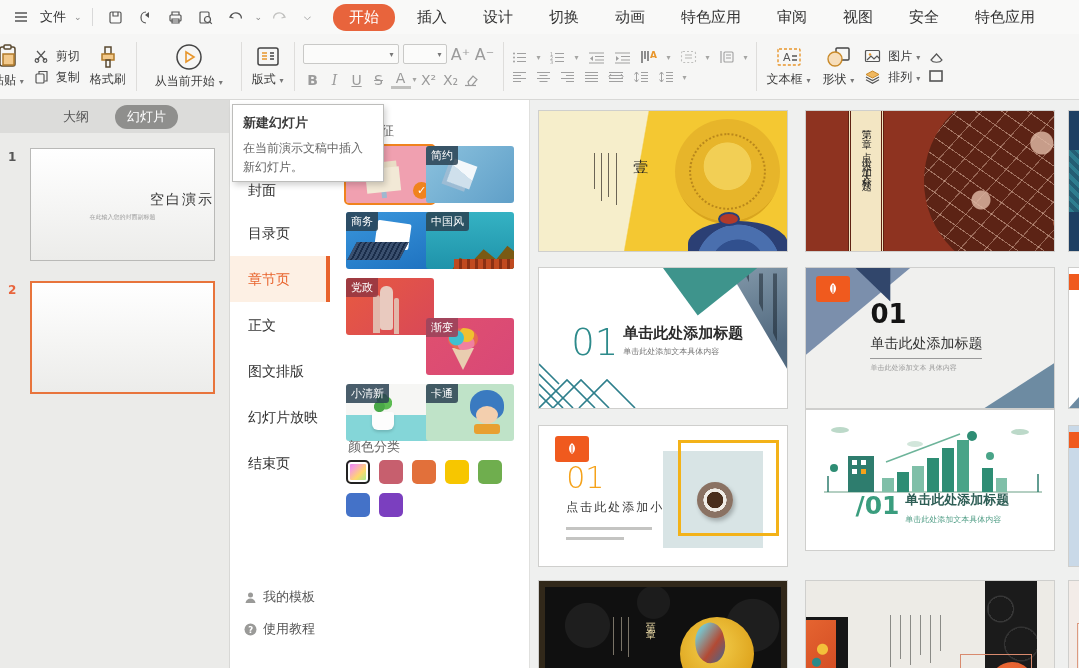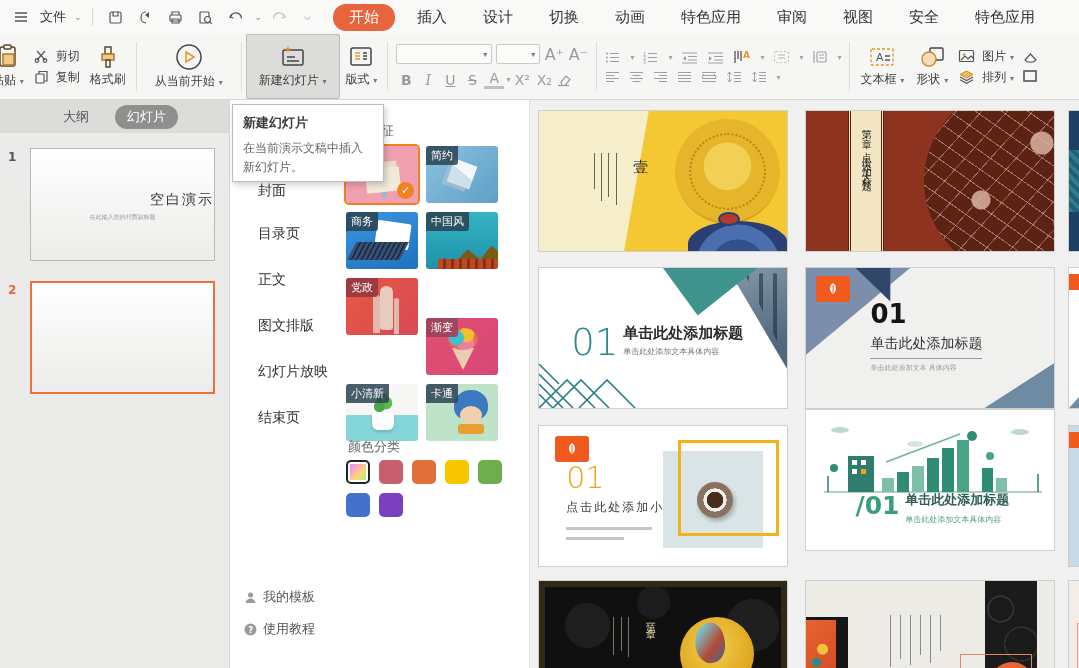--- a/index.html
+++ b/index.html
@@ -39,27 +39,27 @@
   .thumb-num { position:absolute; left:8px; font-size:12px; color:#555; font-weight:bold; }
   .thumb-num.sel { color:#e8643c; }
   .thumb { position:absolute; left:30px; width:185px; height:113px; background:linear-gradient(#ffffff, #ececea); border:1px solid #b9b9b7; }
   .thumb.sel { border:2px solid #e8743c; }
   .thumb .t-title { position:absolute; top:42px; width:100%; text-align:right; font-size:14px; color:#333; letter-spacing:2px; }
   .thumb .t-sub { position:absolute; top:64px; width:100%; text-align:center; font-size:6px; color:#999; }
 
   
   .tpl-panel { position:absolute; top:100px; left:230px; width:300px; height:568px; background:#ffffff; border-right:1px solid #e0e0de; }
   .cat-list { position:absolute; left:0; top:70px; width:100px; }
-  .cat-item { position:relative; height:46px; line-height:46px; padding-left:28px; font-size:14px; color:#333; }
+  .cat-item { position:relative; height:46px; line-height:46px; padding-left:18px; font-size:14px; color:#333; }
   .cat-item.active { background:#fdf0e4; color:#e8632c; }
   .cat-item.active::after { content:""; position:absolute; right:0; top:0; width:4px; height:100%; background:#e8632c; }
   .cat-footer { position:absolute; left:0; width:100px; font-size:13px; color:#555; display:flex; align-items:center; gap:6px; padding-left:14px; }
   .style-head { position:absolute; left:138px; top:22px; font-size:13px; color:#666; }
   .style-grid { position:absolute; left:116px; top:46px; width:170px; display:grid; grid-template-columns:72px 72px; grid-gap:9px 8px; }
-  .style-card { position:relative; width:72px; height:57px; border-radius:3px; overflow:hidden; }
+  .style-card { position:relative; width:88px; height:57px; border-radius:3px; overflow:hidden; }
   .style-card.selected { outline:2px solid #f0831e; outline-offset:0; }
   .chip { position:absolute; top:0; left:0; background:rgba(42,66,82,.85); color:#fff; font-size:11px; padding:2px 5px; border-radius:0 0 3px 0; z-index:3; }
   .chip.red { background:rgba(150,55,65,.9); }
   .chip.mauve { background:rgba(155,68,90,.9); }
   .colors-head { position:absolute; left:118px; top:338px; font-size:13px; color:#666; }
   .swatches { position:absolute; left:116px; top:360px; width:170px; display:flex; flex-wrap:wrap; gap:9px; }
   .sw { width:24px; height:24px; border-radius:5px; }
   .sw.rainbow { background:linear-gradient(135deg,#e07bf0 0%,#f59ae0 25%,#ffd76e 60%,#b8e986 85%,#7ee0c0 100%); border:2px solid #222; box-shadow:inset 0 0 0 2px #fff; }
 
   
@@ -298,30 +298,20 @@
     <div class="tb-big" style="padding:2px 14px;">
       <span class="icon">
         <svg width="28" height="28" viewBox="0 0 28 28">
             <circle cx="14" cy="14" r="12" fill="none" stroke="#444" stroke-width="1.5"></circle>
             <path d="M11 9l8 5-8 5z" fill="none" stroke="#e8962c" stroke-width="1.6"></path>
           </svg>
       </span>
       <span class="cap"><span>从当前开始</span> <span class="dd">▾</span></span>
     </div>
     <div class="tb-sep"></div>
-    <div class="tb-big pressed" style="padding:2px 12px;">
-      <span class="icon">
-        <svg width="30" height="26" viewBox="0 0 30 26">
-            <rect x="5" y="6" width="20" height="15" rx="1.5" fill="none" stroke="#444" stroke-width="1.5"></rect>
-            <path d="M9 13h8M9 17h12" stroke="#444" stroke-width="1.3"></path>
-            <path d="M10 1.5l1 2.6 2.6 1-2.6 1-1 2.6-1-2.6-2.6-1 2.6-1z" fill="#e8962c"></path>
-          </svg>
-      </span>
-      <span class="cap"><span>新建幻灯片</span> <span class="dd">▾</span></span>
-    </div>
     <div class="tb-big">
       <span class="icon">
         <svg width="26" height="24" viewBox="0 0 26 24">
             <rect x="3" y="3" width="20" height="17" rx="2" fill="none" stroke="#444" stroke-width="1.5"></rect>
             <path d="M7 8h5M7 11h5M7 14h5" stroke="#e8962c" stroke-width="1.4"></path>
             <path d="M15 8h4M15 11h4M15 14h4" stroke="#444" stroke-width="1.4"></path>
           </svg>
       </span>
       <span class="cap"><span>版式</span> <span class="dd">▾</span></span>
     </div>
@@ -523,20 +513,21 @@
       <div class="t-sub">在此输入您的封面副标题</div>
     </div>
     <span class="thumb-num sel" style="top:183px;">2</span>
     <div class="thumb sel" style="top:181px;"></div>
   </div>
 
   <div class="tpl-panel">
     <div class="cat-list">
       <div class="cat-item" style="height:40px;line-height:40px;">封面</div>
       <div class="cat-item">目录页</div>
+      <div class="cat-item active">章节页</div>
       <div class="cat-item">正文</div>
       <div class="cat-item">图文排版</div>
       <div class="cat-item">幻灯片放映</div>
       <div class="cat-item">结束页</div>
     </div>
     <div class="cat-footer" style="bottom:62px;">
       <span class="icon">
           <svg width="13" height="13" viewBox="0 0 13 13">
             <circle cx="6.5" cy="4" r="2.5" fill="#9a9a98"></circle>
             <path d="M1.5 12c.5-3 2.5-4.5 5-4.5s4.5 1.5 5 4.5z" fill="#9a9a98"></path>

